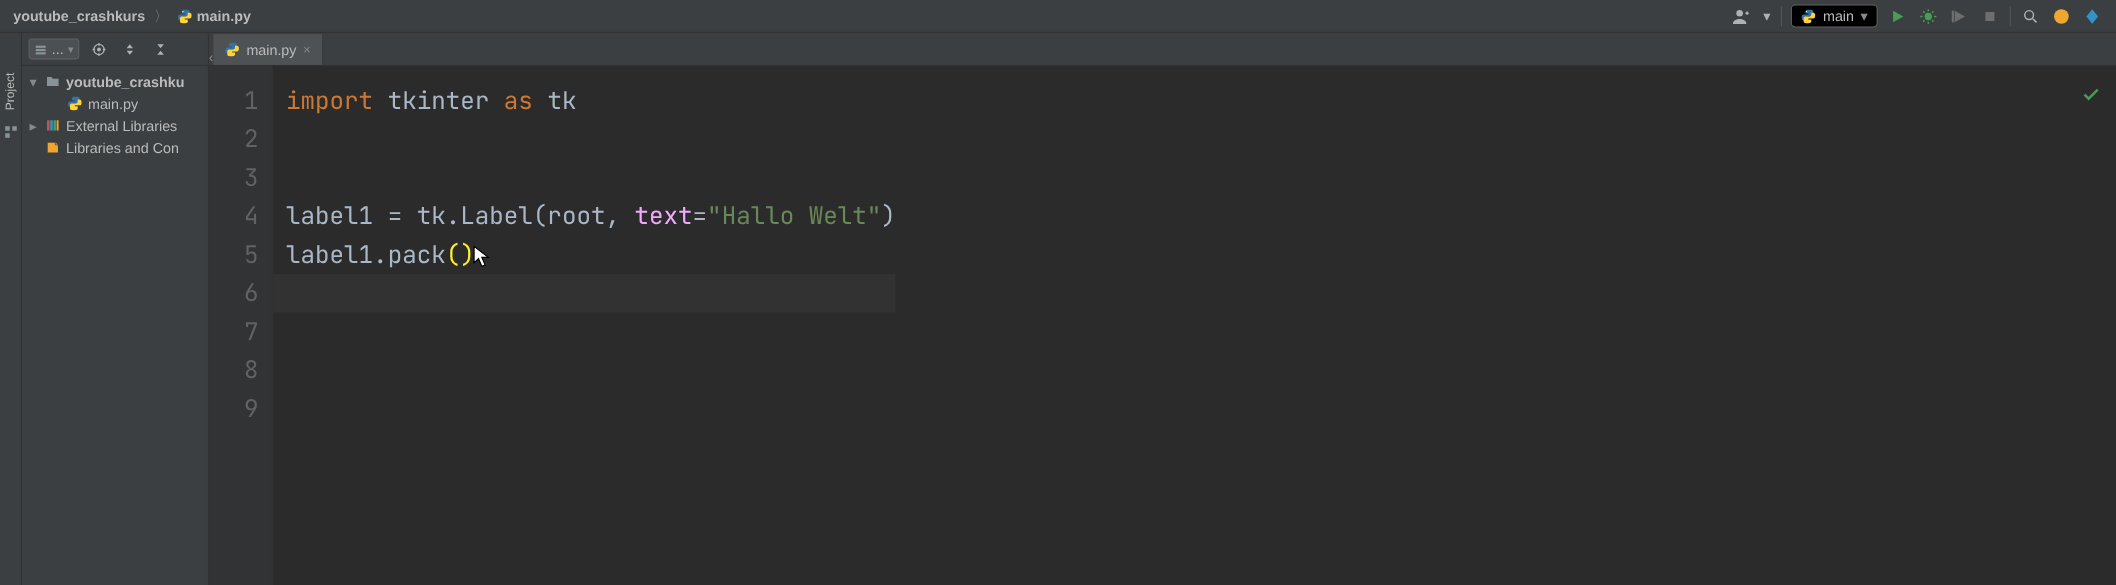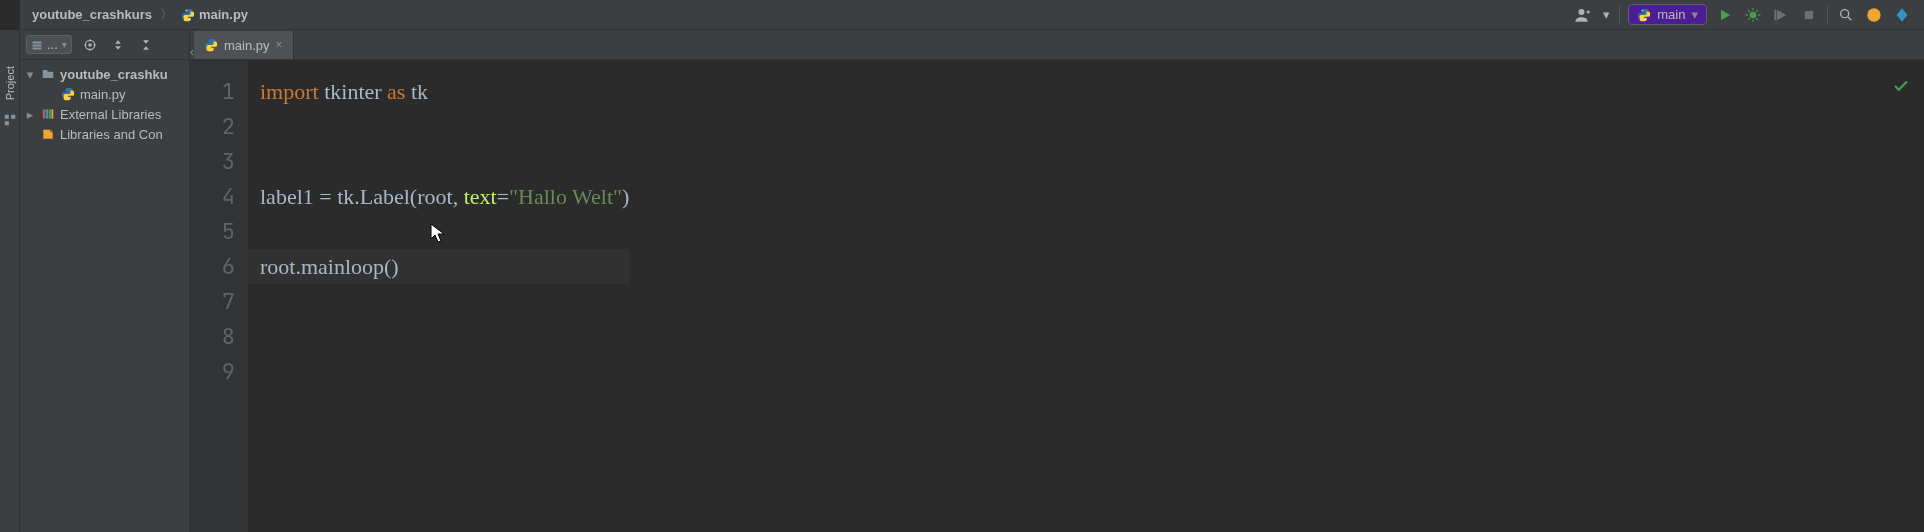--- a/index.html
+++ b/index.html
@@ -13,21 +13,20 @@
       font-size: 13px;
     }
     
     .navbar {
       height: 30px;
       background: #3c3f41;
       display: flex;
       align-items: center;
       justify-content: space-between;
       border-bottom: 1px solid #323232;
-      margin-left: 20px;
     }
     .breadcrumbs {
       display: flex;
       align-items: center;
       gap: 4px;
       padding-left: 12px;
     }
     .breadcrumb-item {
       display: flex;
       align-items: center;
@@ -51,21 +50,21 @@
       display: flex;
       align-items: center;
       justify-content: center;
       color: #afb1b3;
       cursor: pointer;
     }
     .run-config {
       display: flex;
       align-items: center;
       gap: 6px;
-      background: #4c1d95;
+      background: #000000;
       border: 1px solid #5e6060;
       border-radius: 4px;
       padding: 2px 8px;
       color: #bbbbbb;
     }
     .py-icon {
       width: 14px; height: 14px;
     }
     .divider-v {
       width: 1px;
@@ -189,28 +188,27 @@
       padding: 14px 12px 0 0;
       color: #606366;
       background: #313335;
       border-right: 1px solid #323232;
     }
     .gutter-nums div { height: 35px; }
     .code {
       padding: 14px 0 0 12px;
       color: #a9b7c6;
       position: relative;
-      font-family: Liberation Serif, serif;
     }
     .code-line {
       height: 35px;
       white-space: pre;
     }
     .kw { color: #cc7832; }
-    .param { color: #bef264; }
+    .param { color: #f0abfc; }
     .str { color: #6a8759; }
     .hl-paren { color: #ffef28; }
     .caret-line {
       position: absolute;
       left: 0;
       height: 35px;
       width: 100%;
       background: #323232;
       z-index: 0;
     }
@@ -433,22 +431,22 @@
         <div>8</div>
         <div>9</div>
       </div>
       <div class="code">
         <div class="caret-line" style="top:189px"></div>
 
         <div class="code-line"><span class="kw">import</span><span> tkinter </span><span class="kw">as</span><span> tk</span></div>
         <div class="code-line"></div>
         <div class="code-line"></div>
         <div class="code-line"><span>label1 = tk.Label(root</span><span>, </span><span class="param">text</span><span>=</span><span class="str">"Hallo Welt"</span><span>)</span></div>
+        <div class="code-line"><span>label1.pack</span><span class="hl-paren">(</span><span class="hl-paren">)</span></div>
         <div class="code-line"></div>
-        <div class="code-line"><span>root.mainloop()</span></div>
         <div class="code-line"></div>
 
         <span class="cursor-arrow">
           <svg width="16" height="20" viewBox="0 0 16 20">
               <path d="M1 1l0 15 4-4 3 7 3-1-3-7 6 0z" fill="#fff" stroke="#000" stroke-width="1"></path>
             </svg>
         </span>
       </div>
 
       <span class="check-badge">

